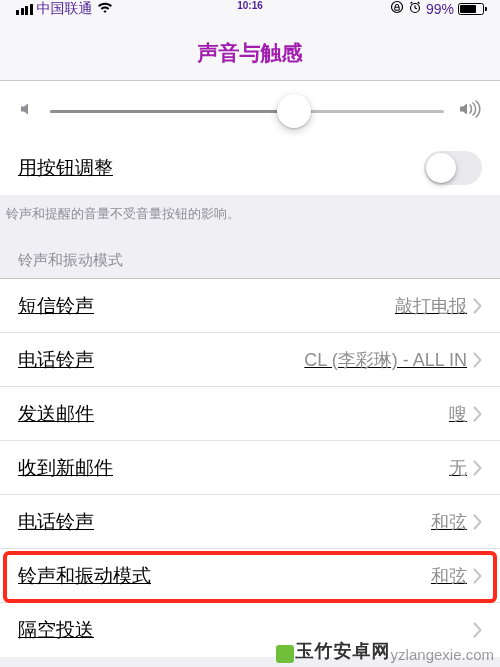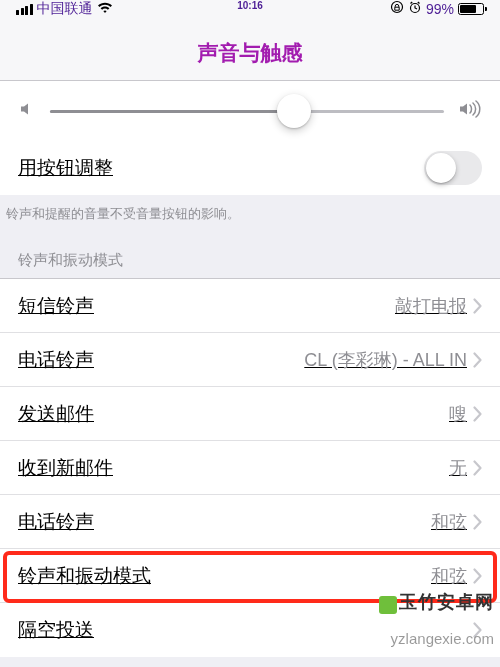--- a/index.html
+++ b/index.html
@@ -101,23 +101,23 @@
     pointer-events:none;
   }
 
   
   .arrow-overlay {
     position:absolute; pointer-events:none;
   }
 
   
   .watermark {
-    position:absolute; right:6px; bottom:20px;
-    display:flex; flex-direction:column; align-items:flex-end;
-    font-size:13px; color:rgba(0,0,0,0.55);gap:16px;
+    position:absolute; right:6px; bottom:4px;
+    display:flex; flex-direction:row; align-items:flex-end;
+    font-size:13px; color:rgba(0,0,0,0.55);
   }
   .wm-row1 { display:flex; align-items:flex-end; gap:2px; }
   .wm-logo { width:18px; height:18px; background:#6fbf3b; border-radius:3px; position:relative; }
   .wm-logo::before, .wm-logo::after {
     content:""; position:absolute; background:#fff;
   }
   .wm-title { font-size:18px; font-weight:600; color:#333; letter-spacing:1px;}
   .wm-url { font-size:15px; color:rgba(0,0,0,0.4); }
 </style>
 </head>

